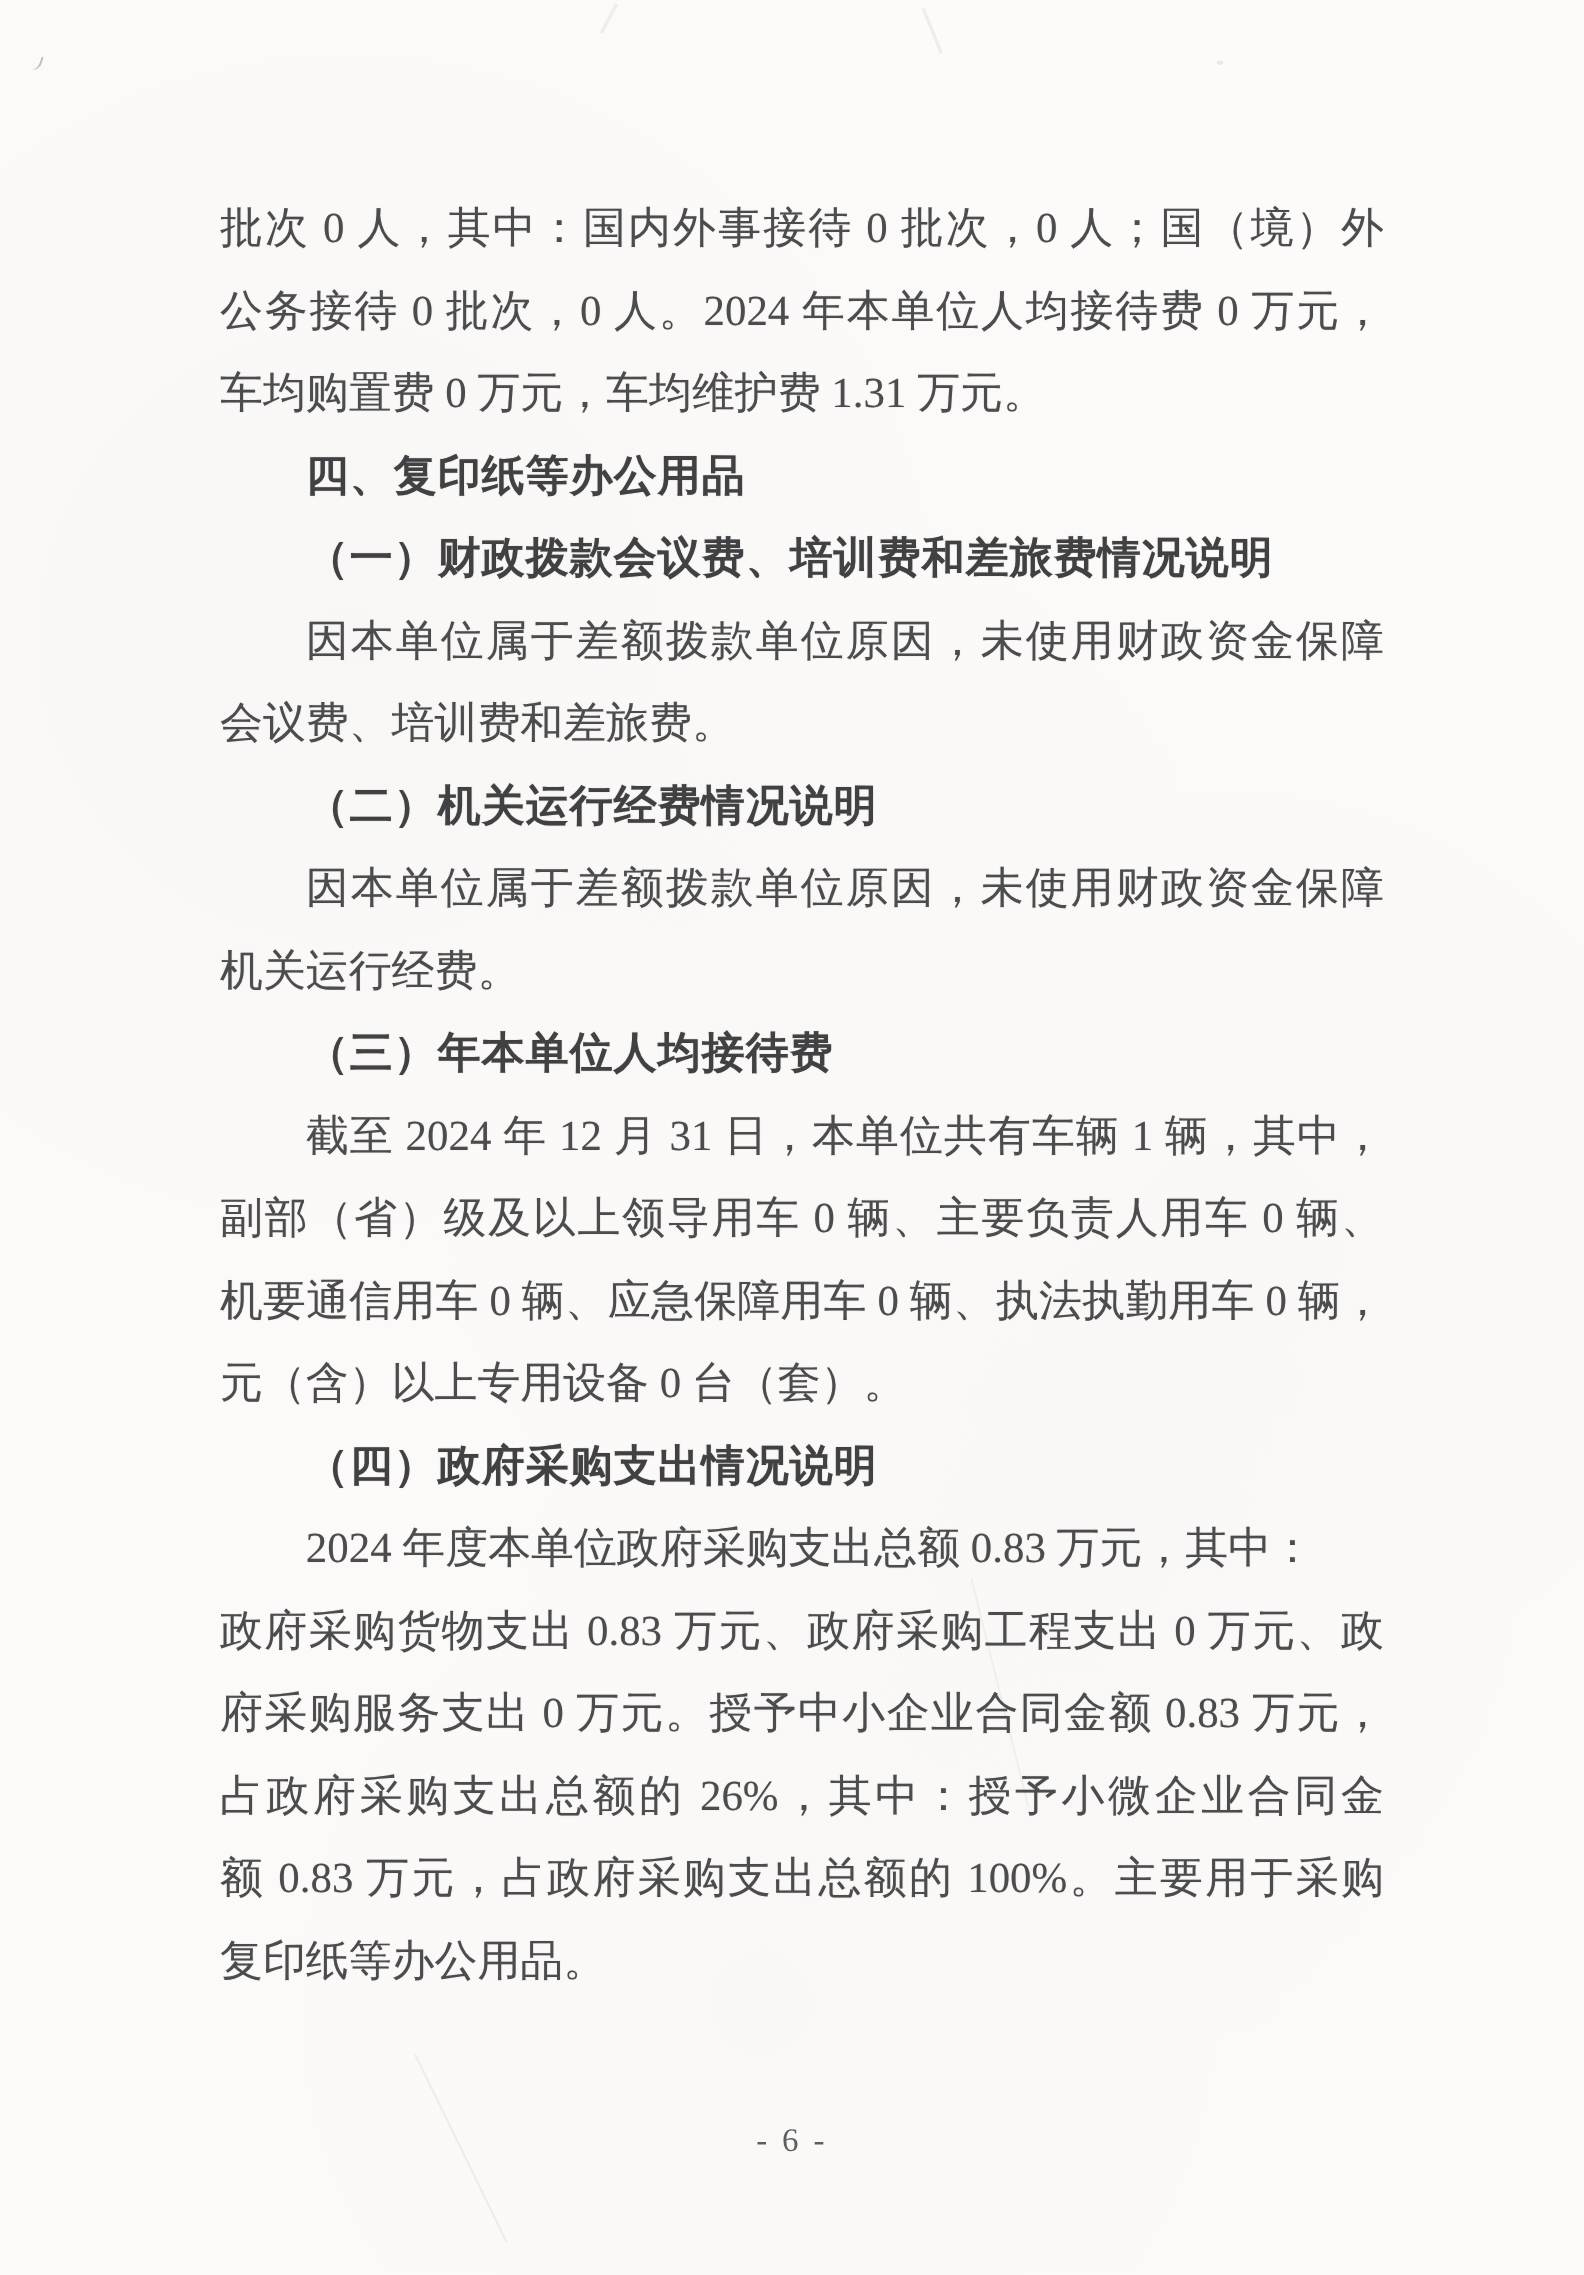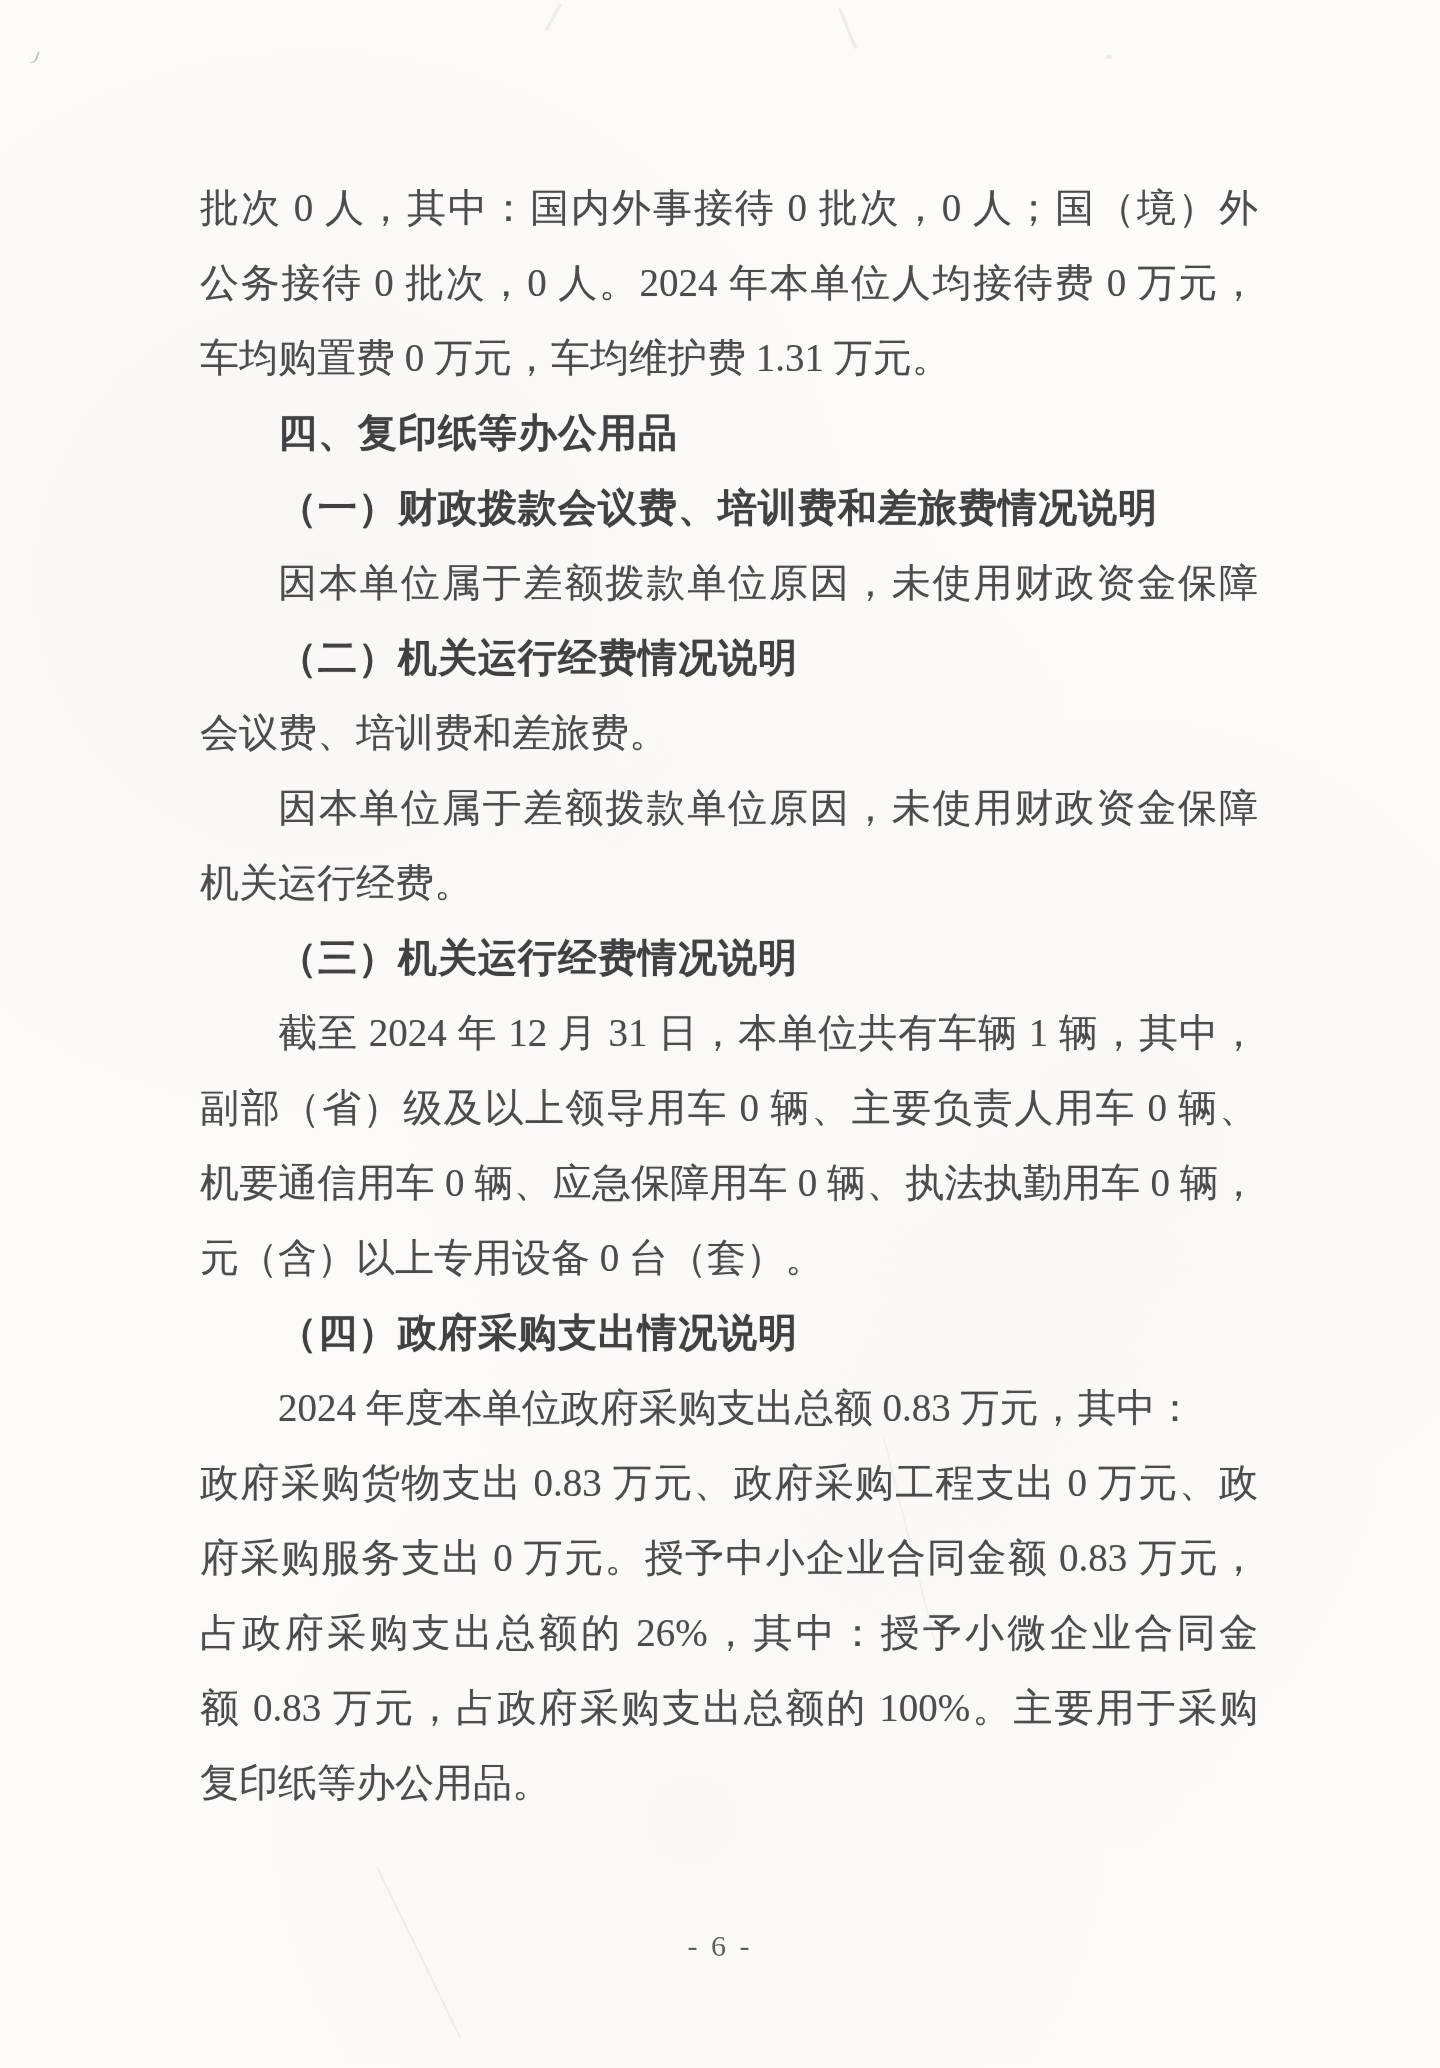--- a/index.html
+++ b/index.html
@@ -125,25 +125,25 @@
   <div class="artifact scratch-bottom"></div>
   <div class="artifact scratch-mid"></div>
 
   <div class="text-column">
       <div class="line body fill">批次 0 人，其中：国内外事接待 0 批次，0 人；国（境）外</div>
       <div class="line body fill">公务接待 0 批次，0 人。2024 年本单位人均接待费 0 万元，</div>
       <div class="line body">车均购置费 0 万元，车均维护费 1.31 万元。</div>
       <div class="line heading indent">四、复印纸等办公用品</div>
       <div class="line heading indent">（一）财政拨款会议费、培训费和差旅费情况说明</div>
       <div class="line body indent fill">因本单位属于差额拨款单位原因，未使用财政资金保障</div>
+      <div class="line body">会议费、培训费和差旅费。</div>
       <div class="line heading indent">（二）机关运行经费情况说明</div>
-      <div class="line body">会议费、培训费和差旅费。</div>
       <div class="line body indent fill">因本单位属于差额拨款单位原因，未使用财政资金保障</div>
       <div class="line body">机关运行经费。</div>
-      <div class="line heading indent">（三）机关运行经费情况说明</div>
+      <div class="line heading indent">（三）年本单位人均接待费</div>
       <div class="line body indent fill">截至 2024 年 12 月 31 日，本单位共有车辆 1 辆，其中，</div>
       <div class="line body fill">副部（省）级及以上领导用车 0 辆、主要负责人用车 0 辆、</div>
       <div class="line body fill">机要通信用车 0 辆、应急保障用车 0 辆、执法执勤用车 0 辆，</div>
       <div class="line body">元（含）以上专用设备 0 台（套）。</div>
       <div class="line heading indent">（四）政府采购支出情况说明</div>
       <div class="line body indent">2024 年度本单位政府采购支出总额 0.83 万元，其中：</div>
       <div class="line body fill">政府采购货物支出 0.83 万元、政府采购工程支出 0 万元、政</div>
       <div class="line body fill">府采购服务支出 0 万元。授予中小企业合同金额 0.83 万元，</div>
       <div class="line body fill">占政府采购支出总额的 26%，其中：授予小微企业合同金</div>
       <div class="line body fill">额 0.83 万元，占政府采购支出总额的 100%。主要用于采购</div>

